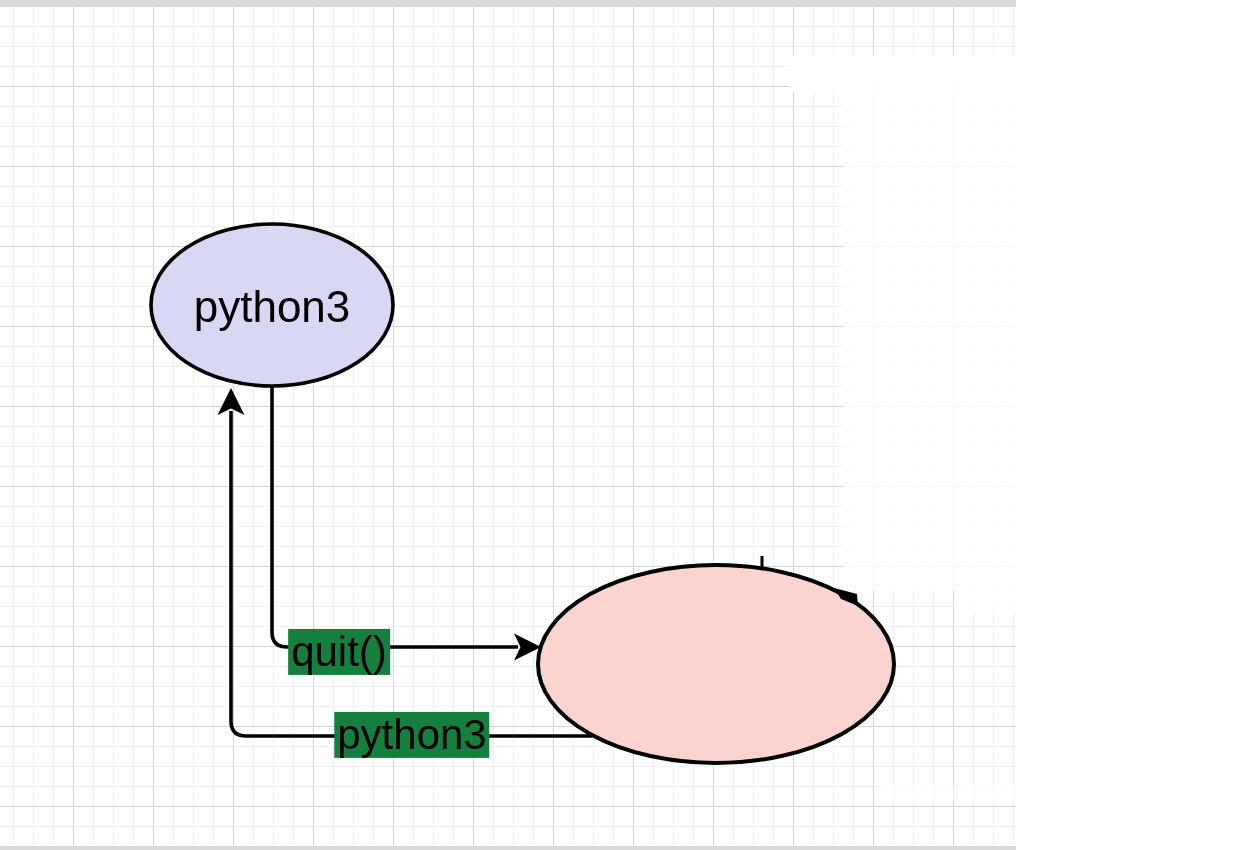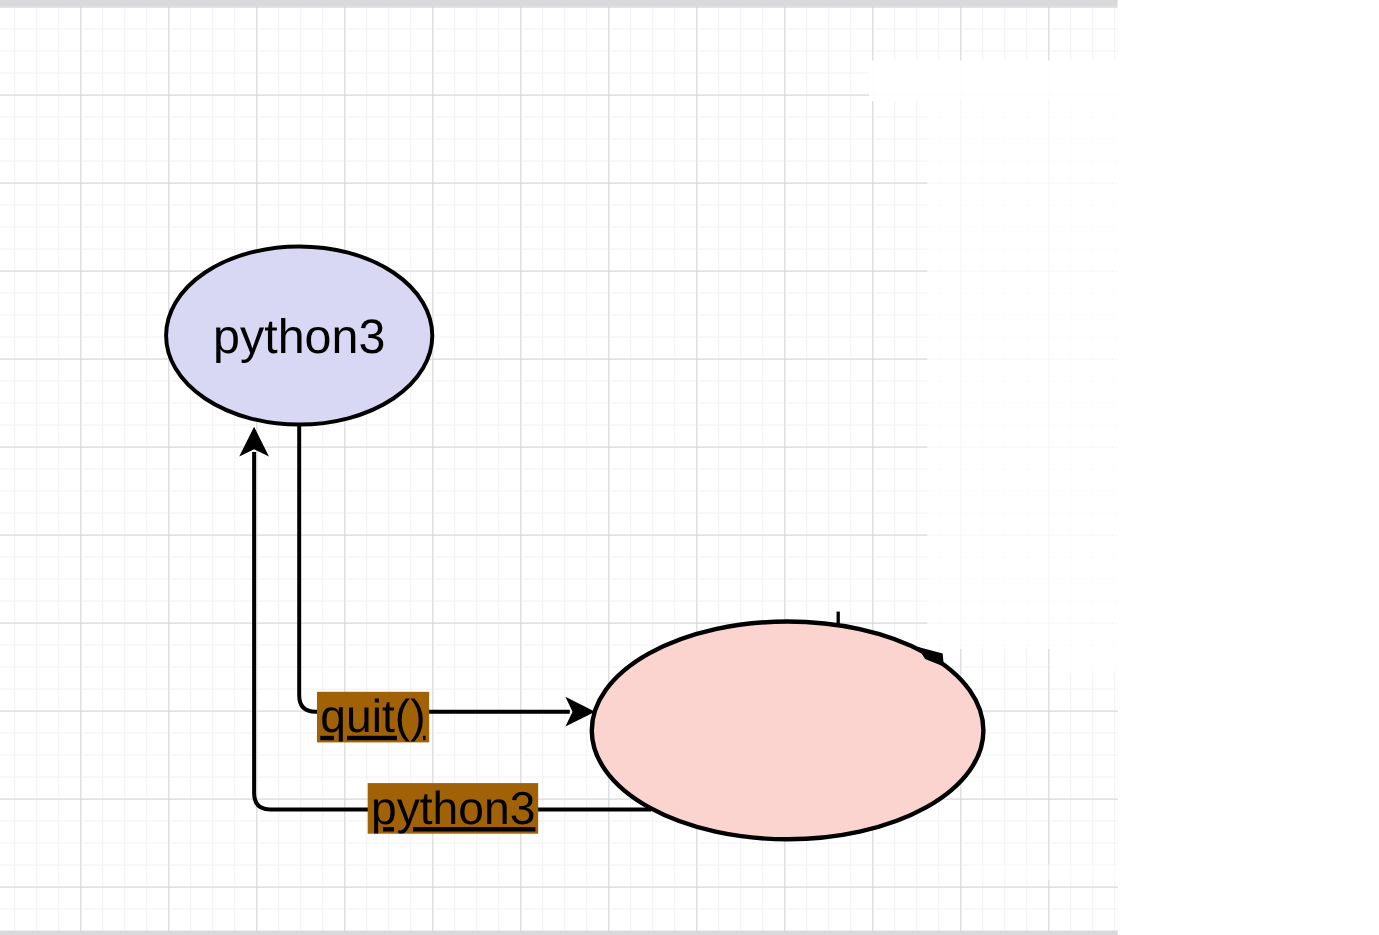--- a/index.html
+++ b/index.html
@@ -31,21 +31,21 @@
   #p5{left:1095px;top:30px;width:159px;height:25px;opacity:.7;}
   #p6{left:955px;top:590px;width:180px;height:22px;opacity:.8;}
   #p7{left:1080px;top:598px;width:174px;height:16px;opacity:.7;}
   #p8{left:880px;top:786px;width:220px;height:14px;opacity:.55;}
   #diagram-svg{position:absolute;left:0;top:0;}
   .label{
     position:absolute;transform:translate(-50%,-50%);
     color:#000;white-space:nowrap;line-height:1.1;
   }
   .node-label{font-size:44px;}
-  .edge-label{font-size:42px;background:#a16207;padding:0 3px;text-decoration:underline;}
+  .edge-label{font-size:42px;background:#15803d;padding:0 3px;}
   #label-node-python3{left:272px;top:307px;}
   #label-node-shell{left:716px;top:666px;}
   #label-edge-quit{left:339px;top:652px;}
   #label-edge-python3{left:412px;top:735px;}
 </style>
 </head>
 <body>
 
 <div id="stage">
 

